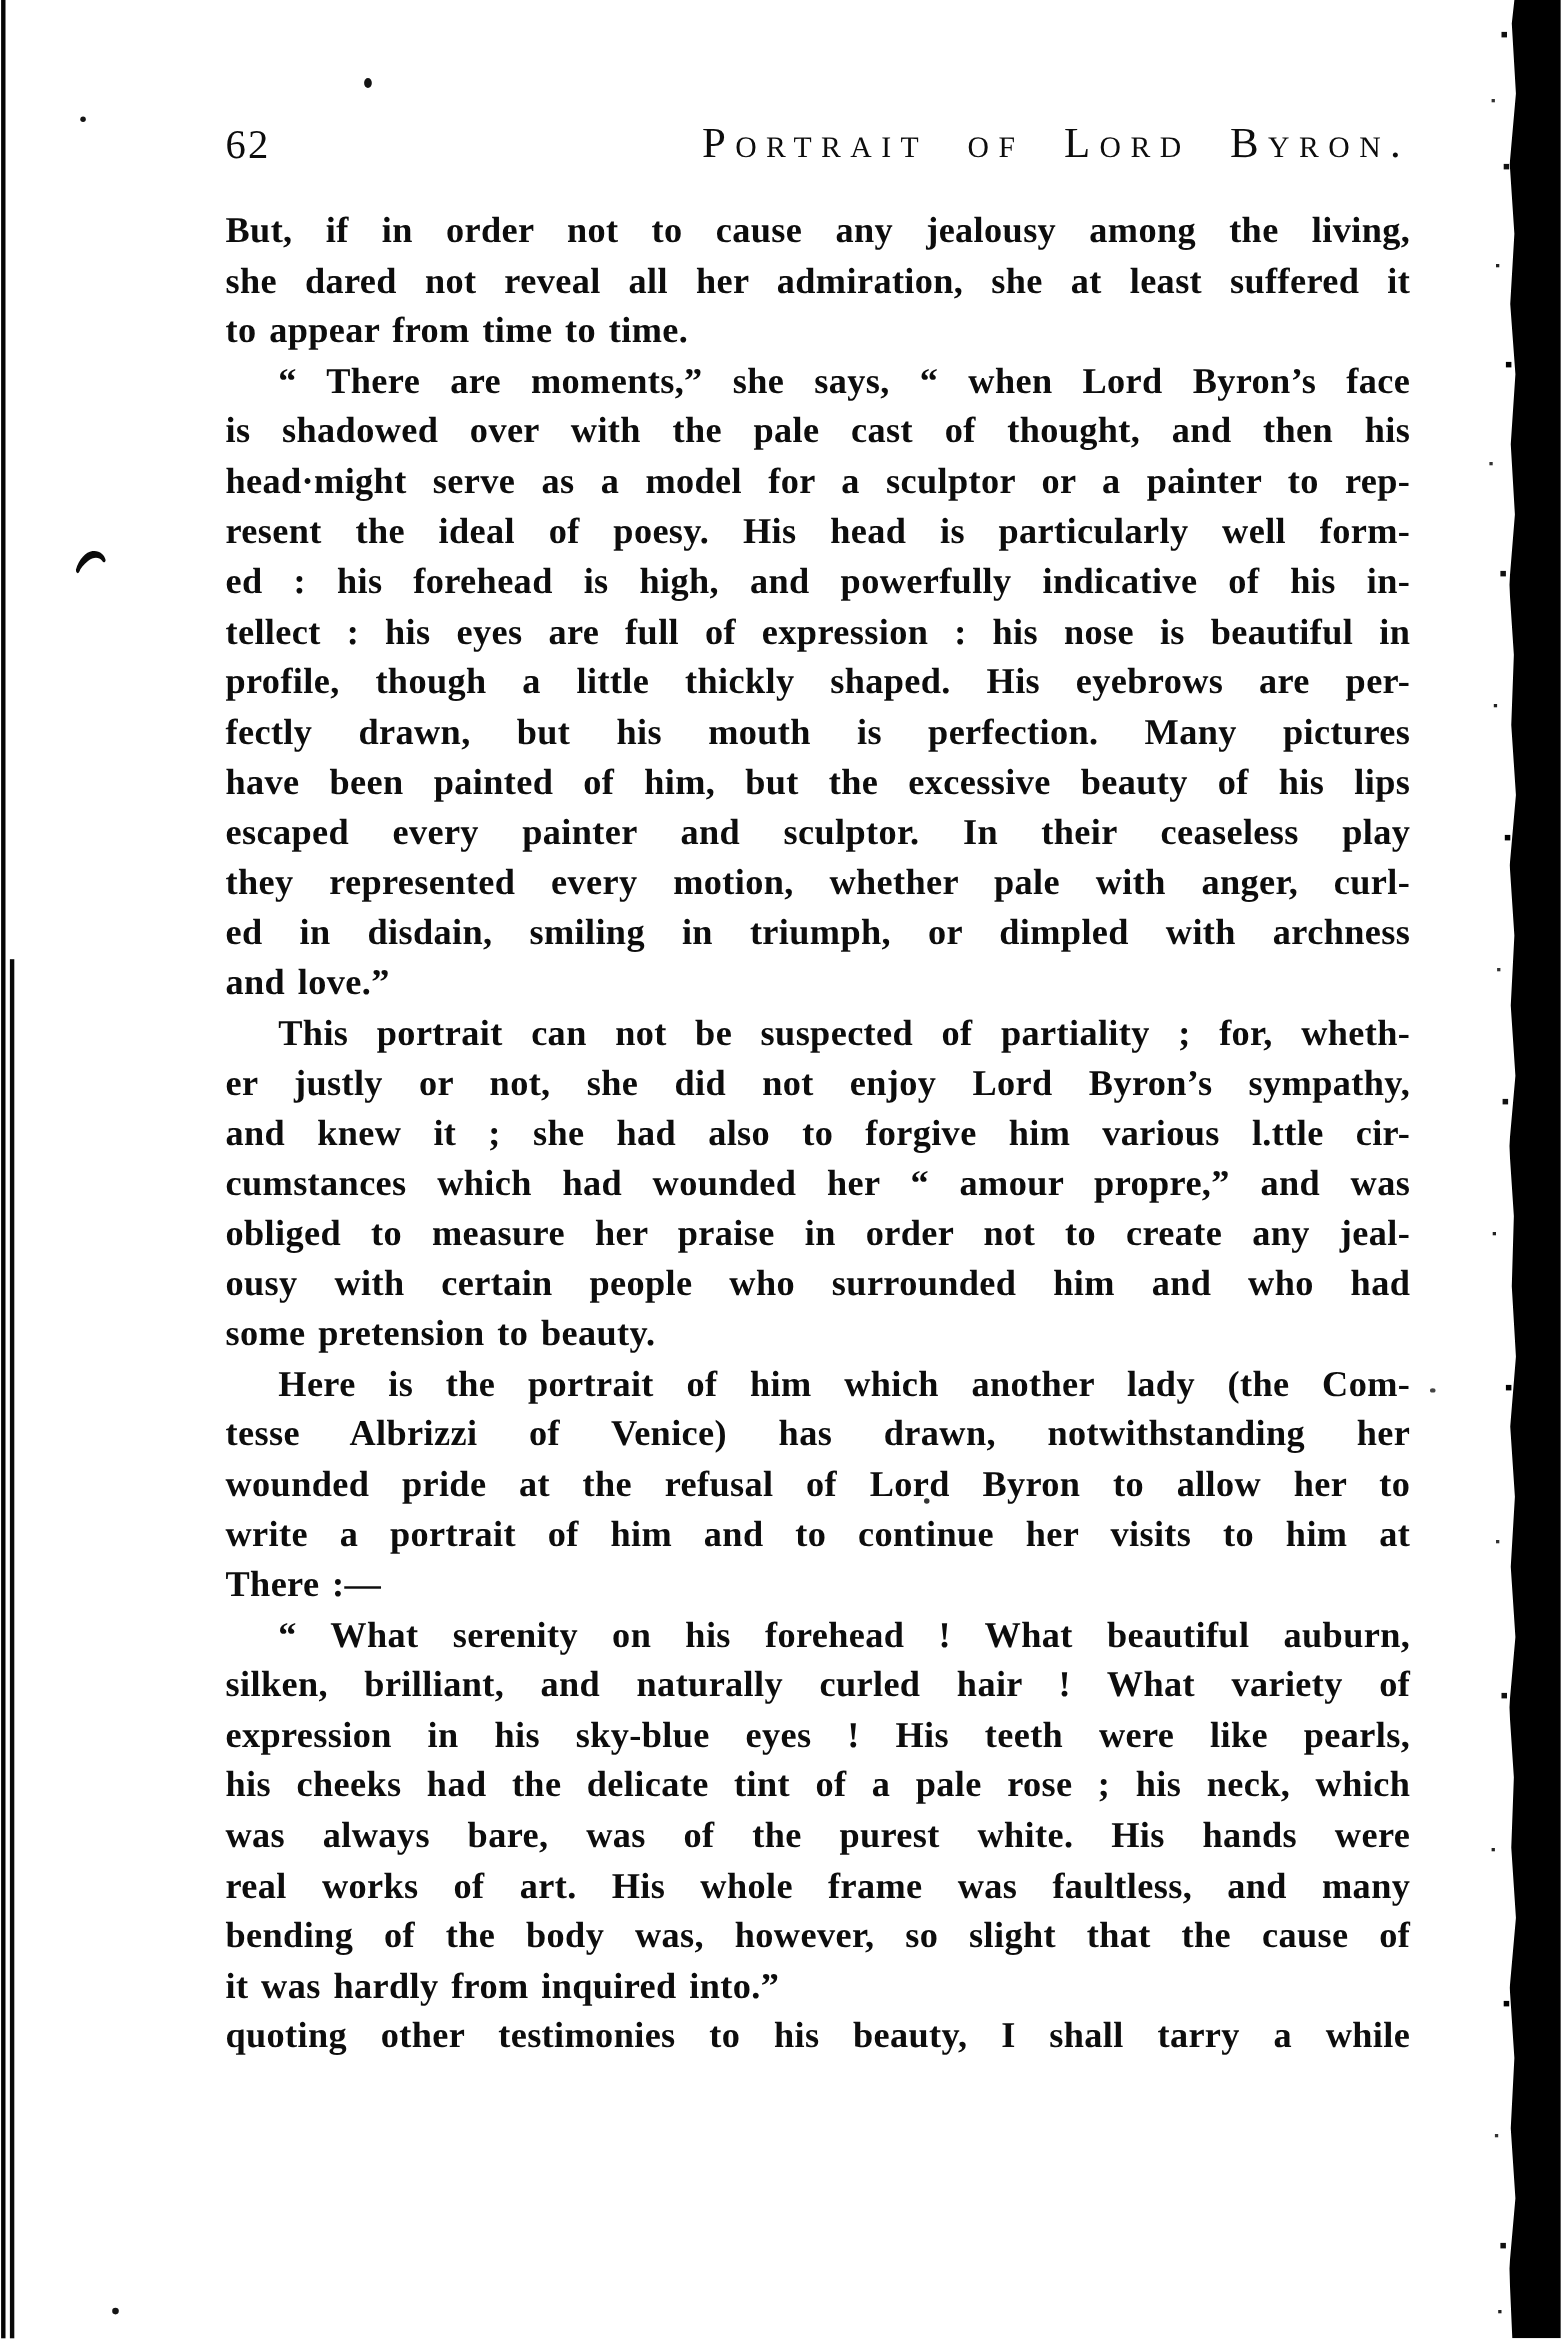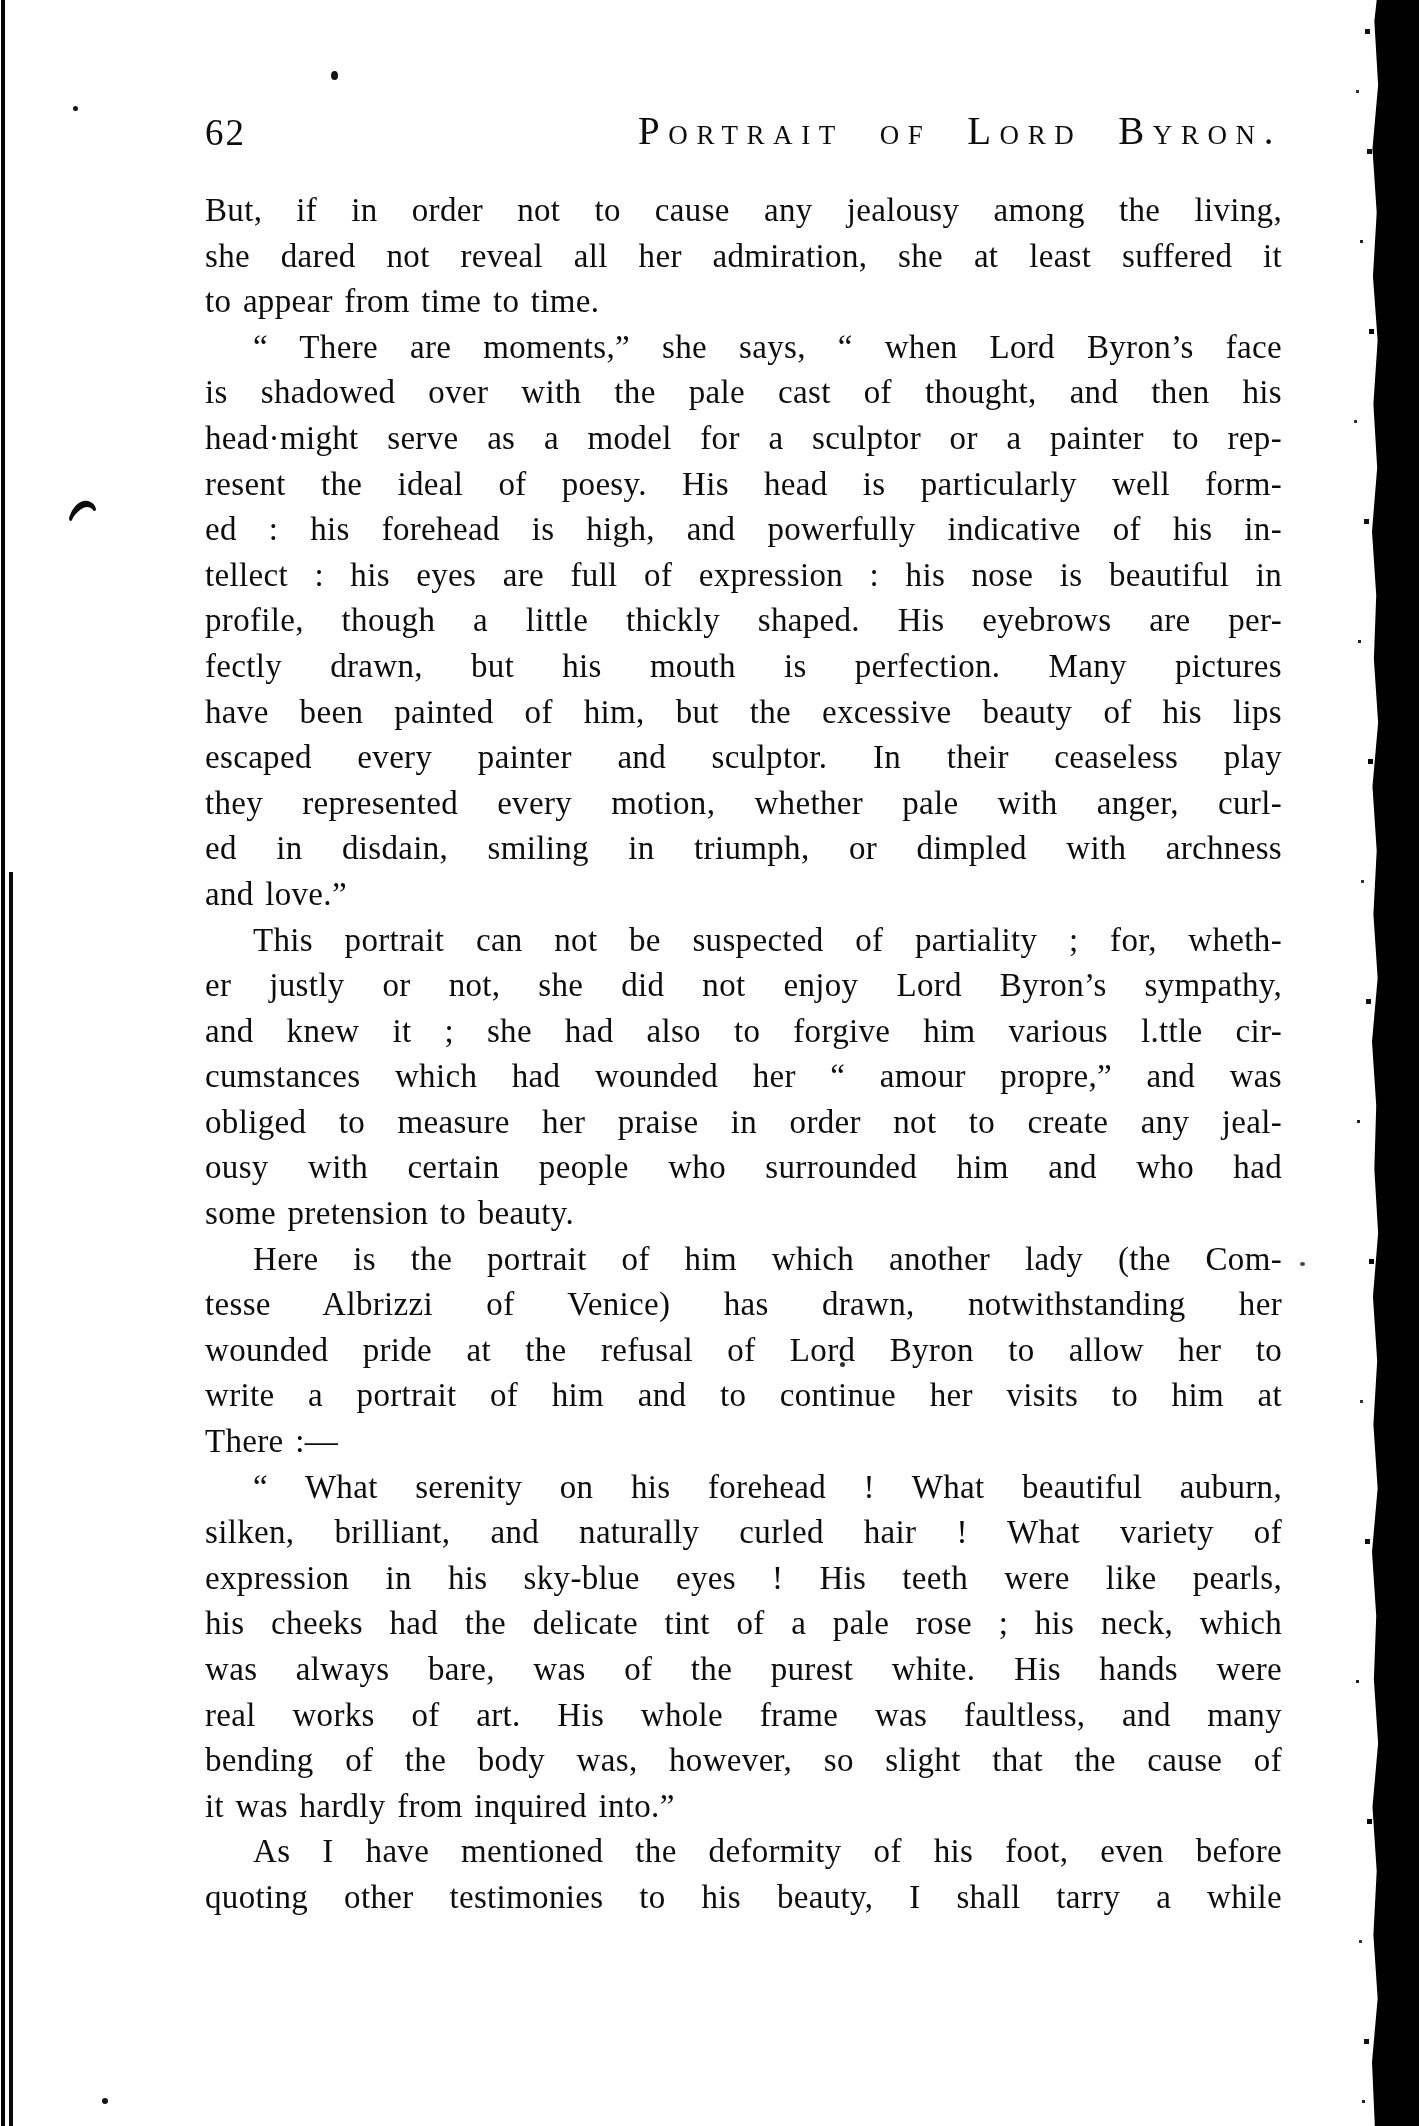--- a/index.html
+++ b/index.html
@@ -29,20 +29,21 @@
     position:absolute;left:205px;top:188px;width:1077px;
     font-size:33px;
     line-height:45.6px;
     word-spacing:0.09em;
     letter-spacing:0.01em;
   }
   .text-line{
     text-align:justify;
     text-align-last:justify;
     white-space:normal;
+    font-weight:bold;
   }
   .text-line.lastline{
     text-align-last:left;
   }
   .text-line.indent{
     text-indent:48px;
   }
   
   .gutter-band{
     position:absolute;top:0;right:0;width:47px;height:2126px;background:#000;
@@ -113,21 +114,20 @@
     <div class="text-line">write a portrait of him and to continue her visits to him at</div>
     <div class="text-line lastline">There :—</div>
     <div class="text-line indent">“ What serenity on his forehead !  What beautiful auburn,</div>
     <div class="text-line">silken, brilliant, and naturally curled hair !  What variety of</div>
     <div class="text-line">expression in his sky-blue eyes !  His teeth were like pearls,</div>
     <div class="text-line">his cheeks had the delicate tint of a pale rose ;  his neck, which</div>
     <div class="text-line">was always bare, was of the purest white.  His hands were</div>
     <div class="text-line">real works of art.  His whole frame was faultless, and many</div>
     <div class="text-line">bending of the body was, however, so slight that the cause of</div>
     <div class="text-line lastline">it was hardly from inquired into.”</div>
-    <div class="text-line indent">As I have mentioned the deformity of his foot, even before</div>
     <div class="text-line">quoting other testimonies to his beauty, I shall tarry a while</div>
   </div>
 
 <div class="gutter-band"></div>
 <div class="gutter-speckle"></div>
 <div class="edge-line-a"></div>
 <div class="edge-line-b"></div>
 <div class="speck s1"></div>
 <div class="speck s2"></div>
 <div class="speck s3"></div>

